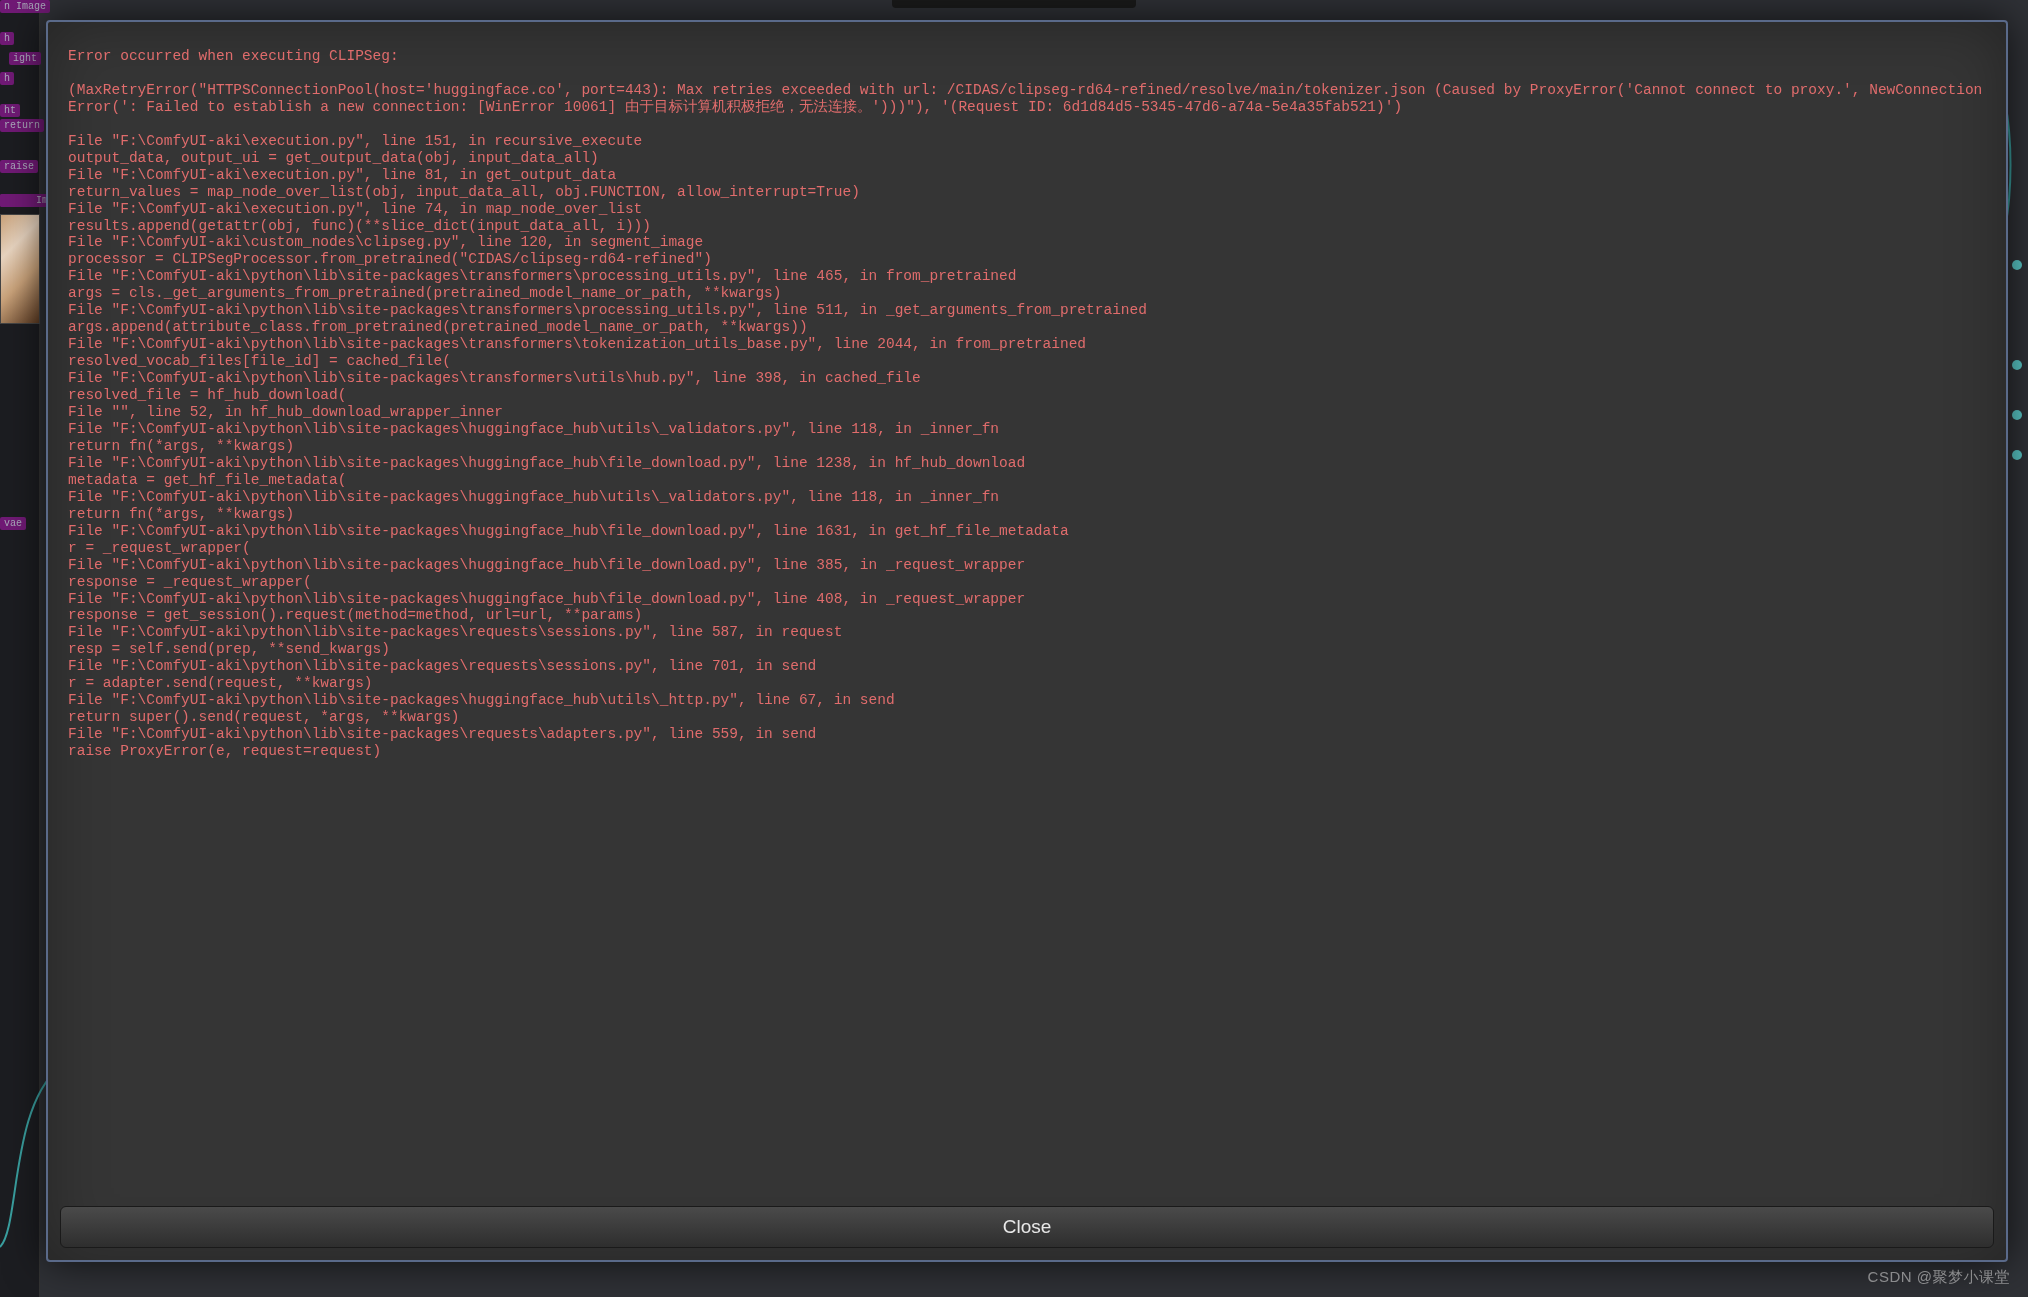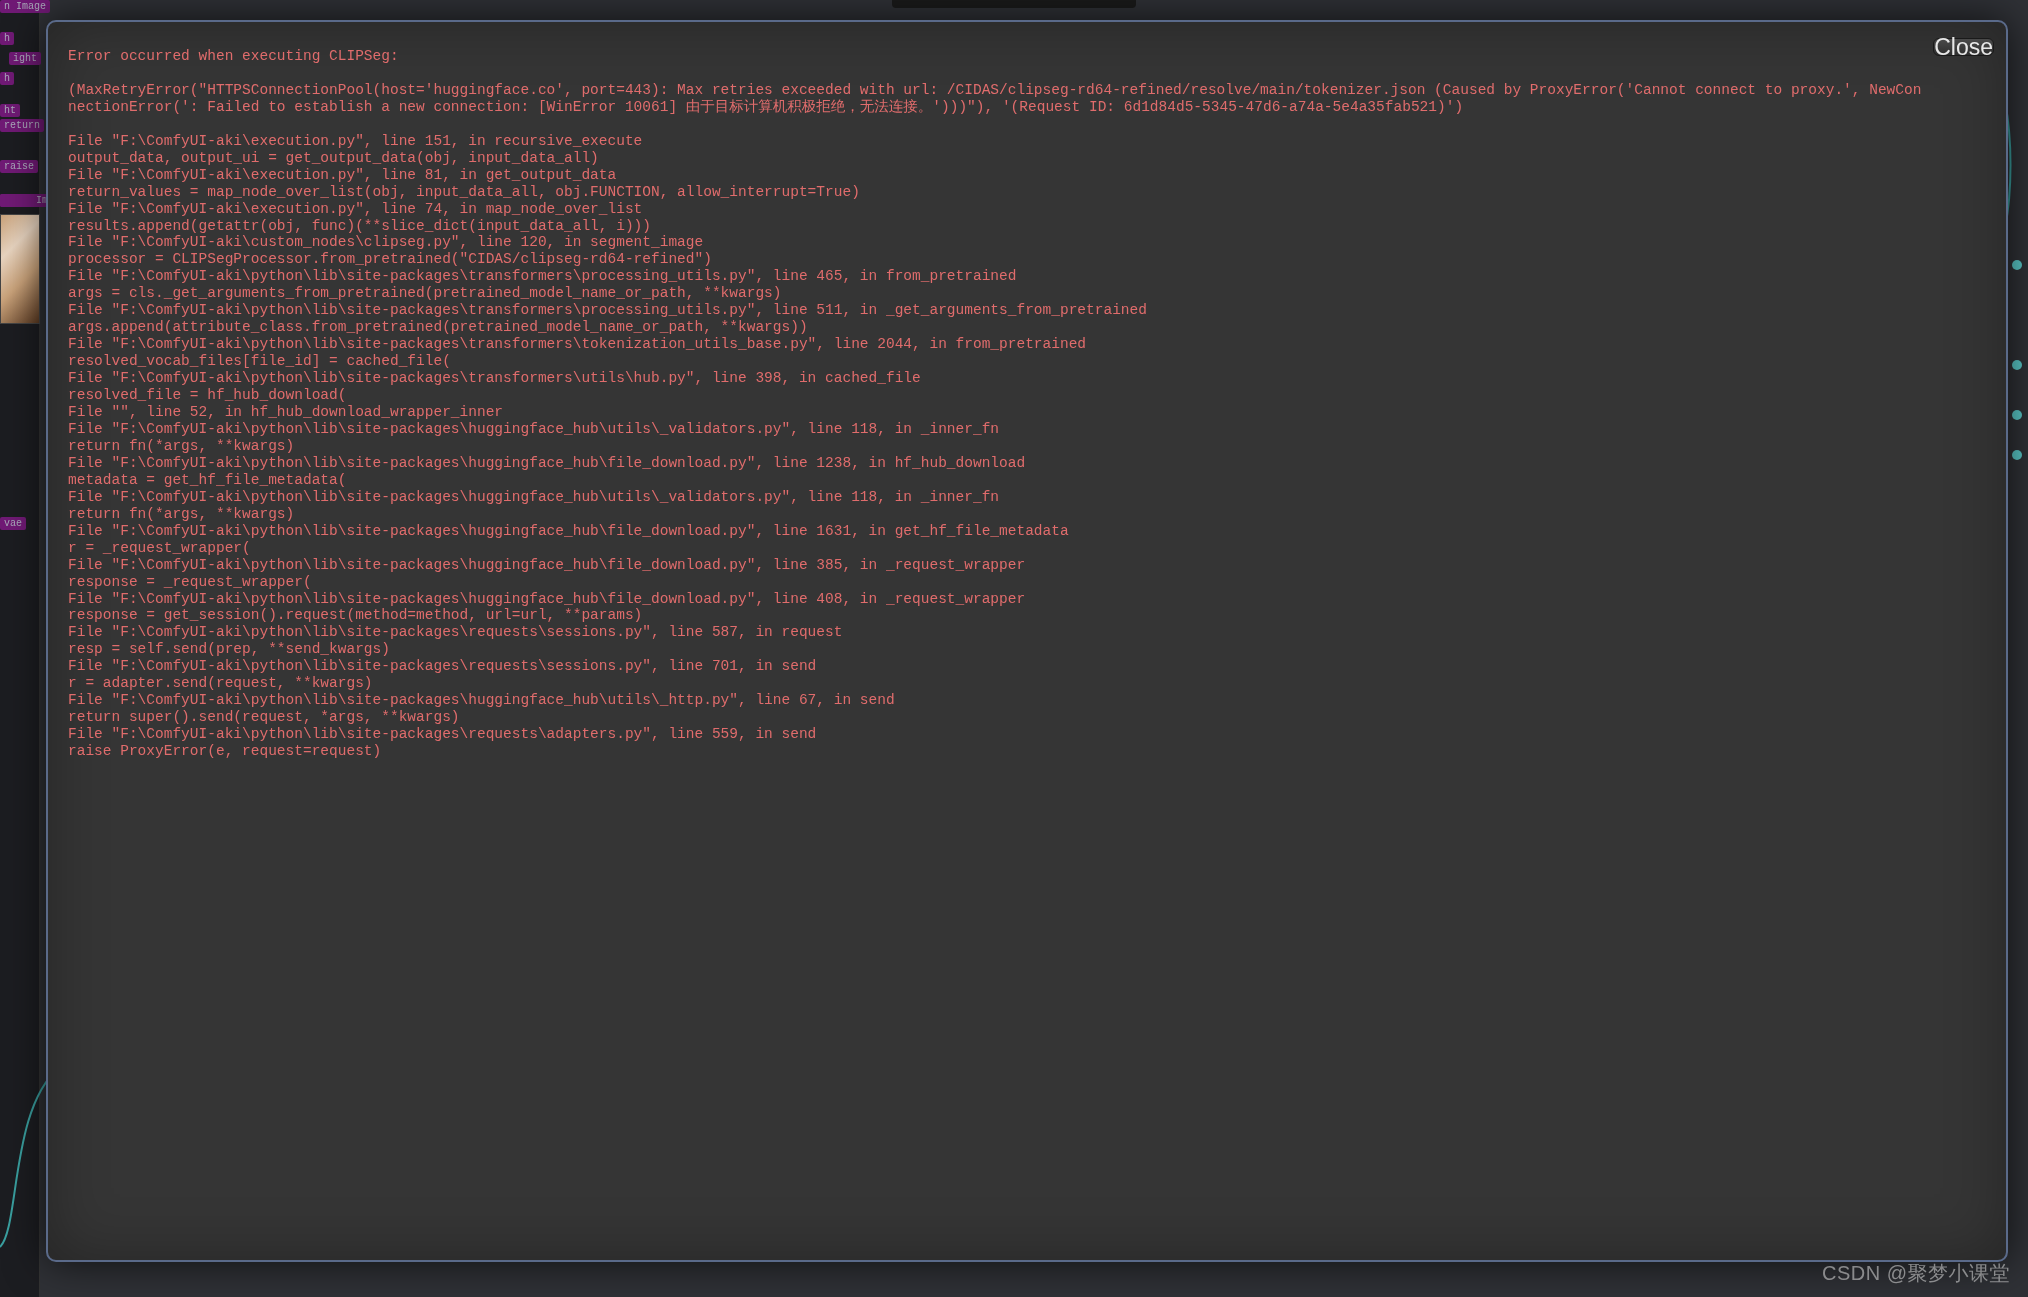--- a/index.html
+++ b/index.html
@@ -69,60 +69,61 @@
   }
 
   .modal {
     position: absolute;
     left: 46px;
     top: 20px;
     right: 20px;
     bottom: 35px;
     background: #353535;
     border: 2px solid #5a6a8a;
-    border-radius: 10px;
+    border-radius: 4px;
     box-shadow: 0 0 40px rgba(0,0,0,0.7), inset 0 0 60px rgba(0,0,0,0.3);
     display: flex;
+    flex-direction: column;
     padding: 12px;
   }
 
   .error-content {
     flex: 1;
     padding: 14px 8px;
     color: #e06c6c;
     font-family: "SimSun", "Consolas", "Courier New", monospace;
     font-size: 14.5px;
     line-height: 1.17;
     white-space: pre-wrap;
     word-break: break-all;
     overflow: hidden;
   }
 
   .close-btn {
-    height: 18px;
+    height: 42px;
     background: linear-gradient(to bottom, #4a4a4a, #2e2e2e);
     border: 1px solid #1a1a1a;
     border-radius: 6px;
     color: #e8e8e8;
-    font-size: 23px;
+    font-size: 19px;
     font-family: Arial, sans-serif;
     cursor: pointer;
     display: flex;
     align-items: center;
     justify-content: center;
     margin-top: 4px;
   }
 
   .watermark {
     position: absolute;
     right: 18px;
     bottom: 10px;
     color: rgba(220,220,220,0.55);
     font-family: Arial, "Microsoft YaHei", sans-serif;
-    font-size: 20px;
+    font-size: 15px;
     letter-spacing: 0.5px;
     pointer-events: none;
   }
 
   .top-tab {
     position: absolute;
     top: 0;
     left: 44%;
     width: 12%;
     height: 8px;

